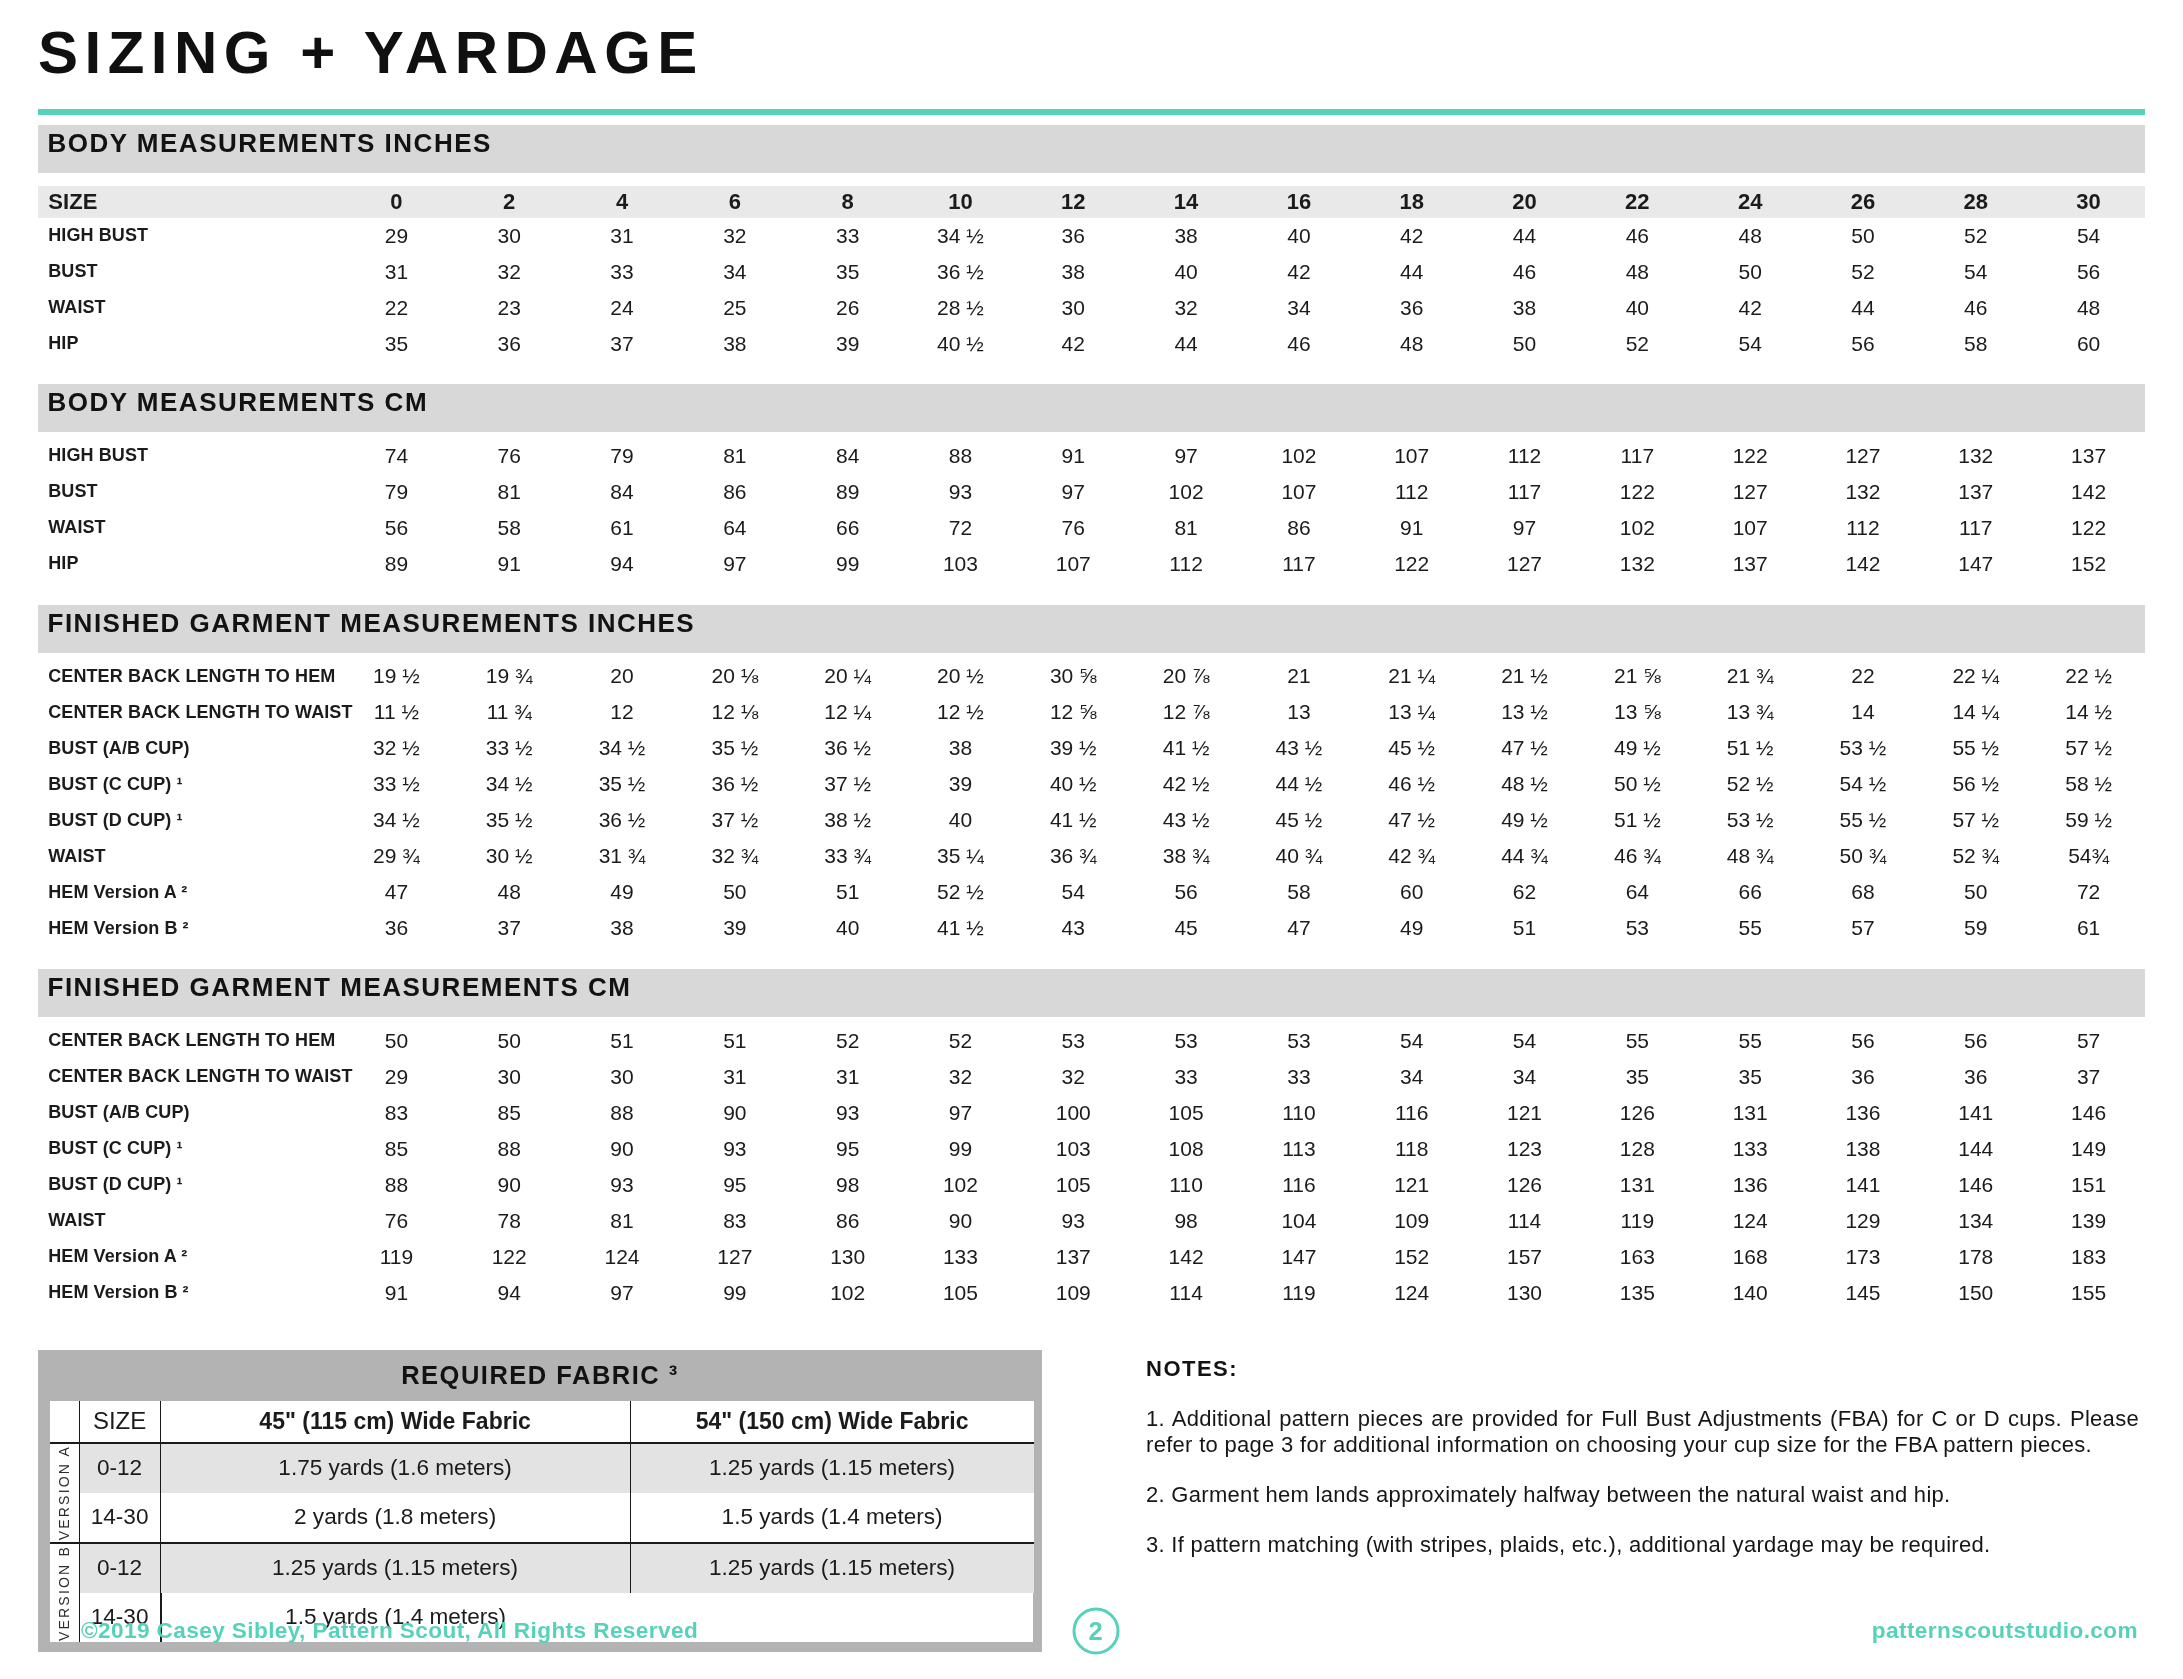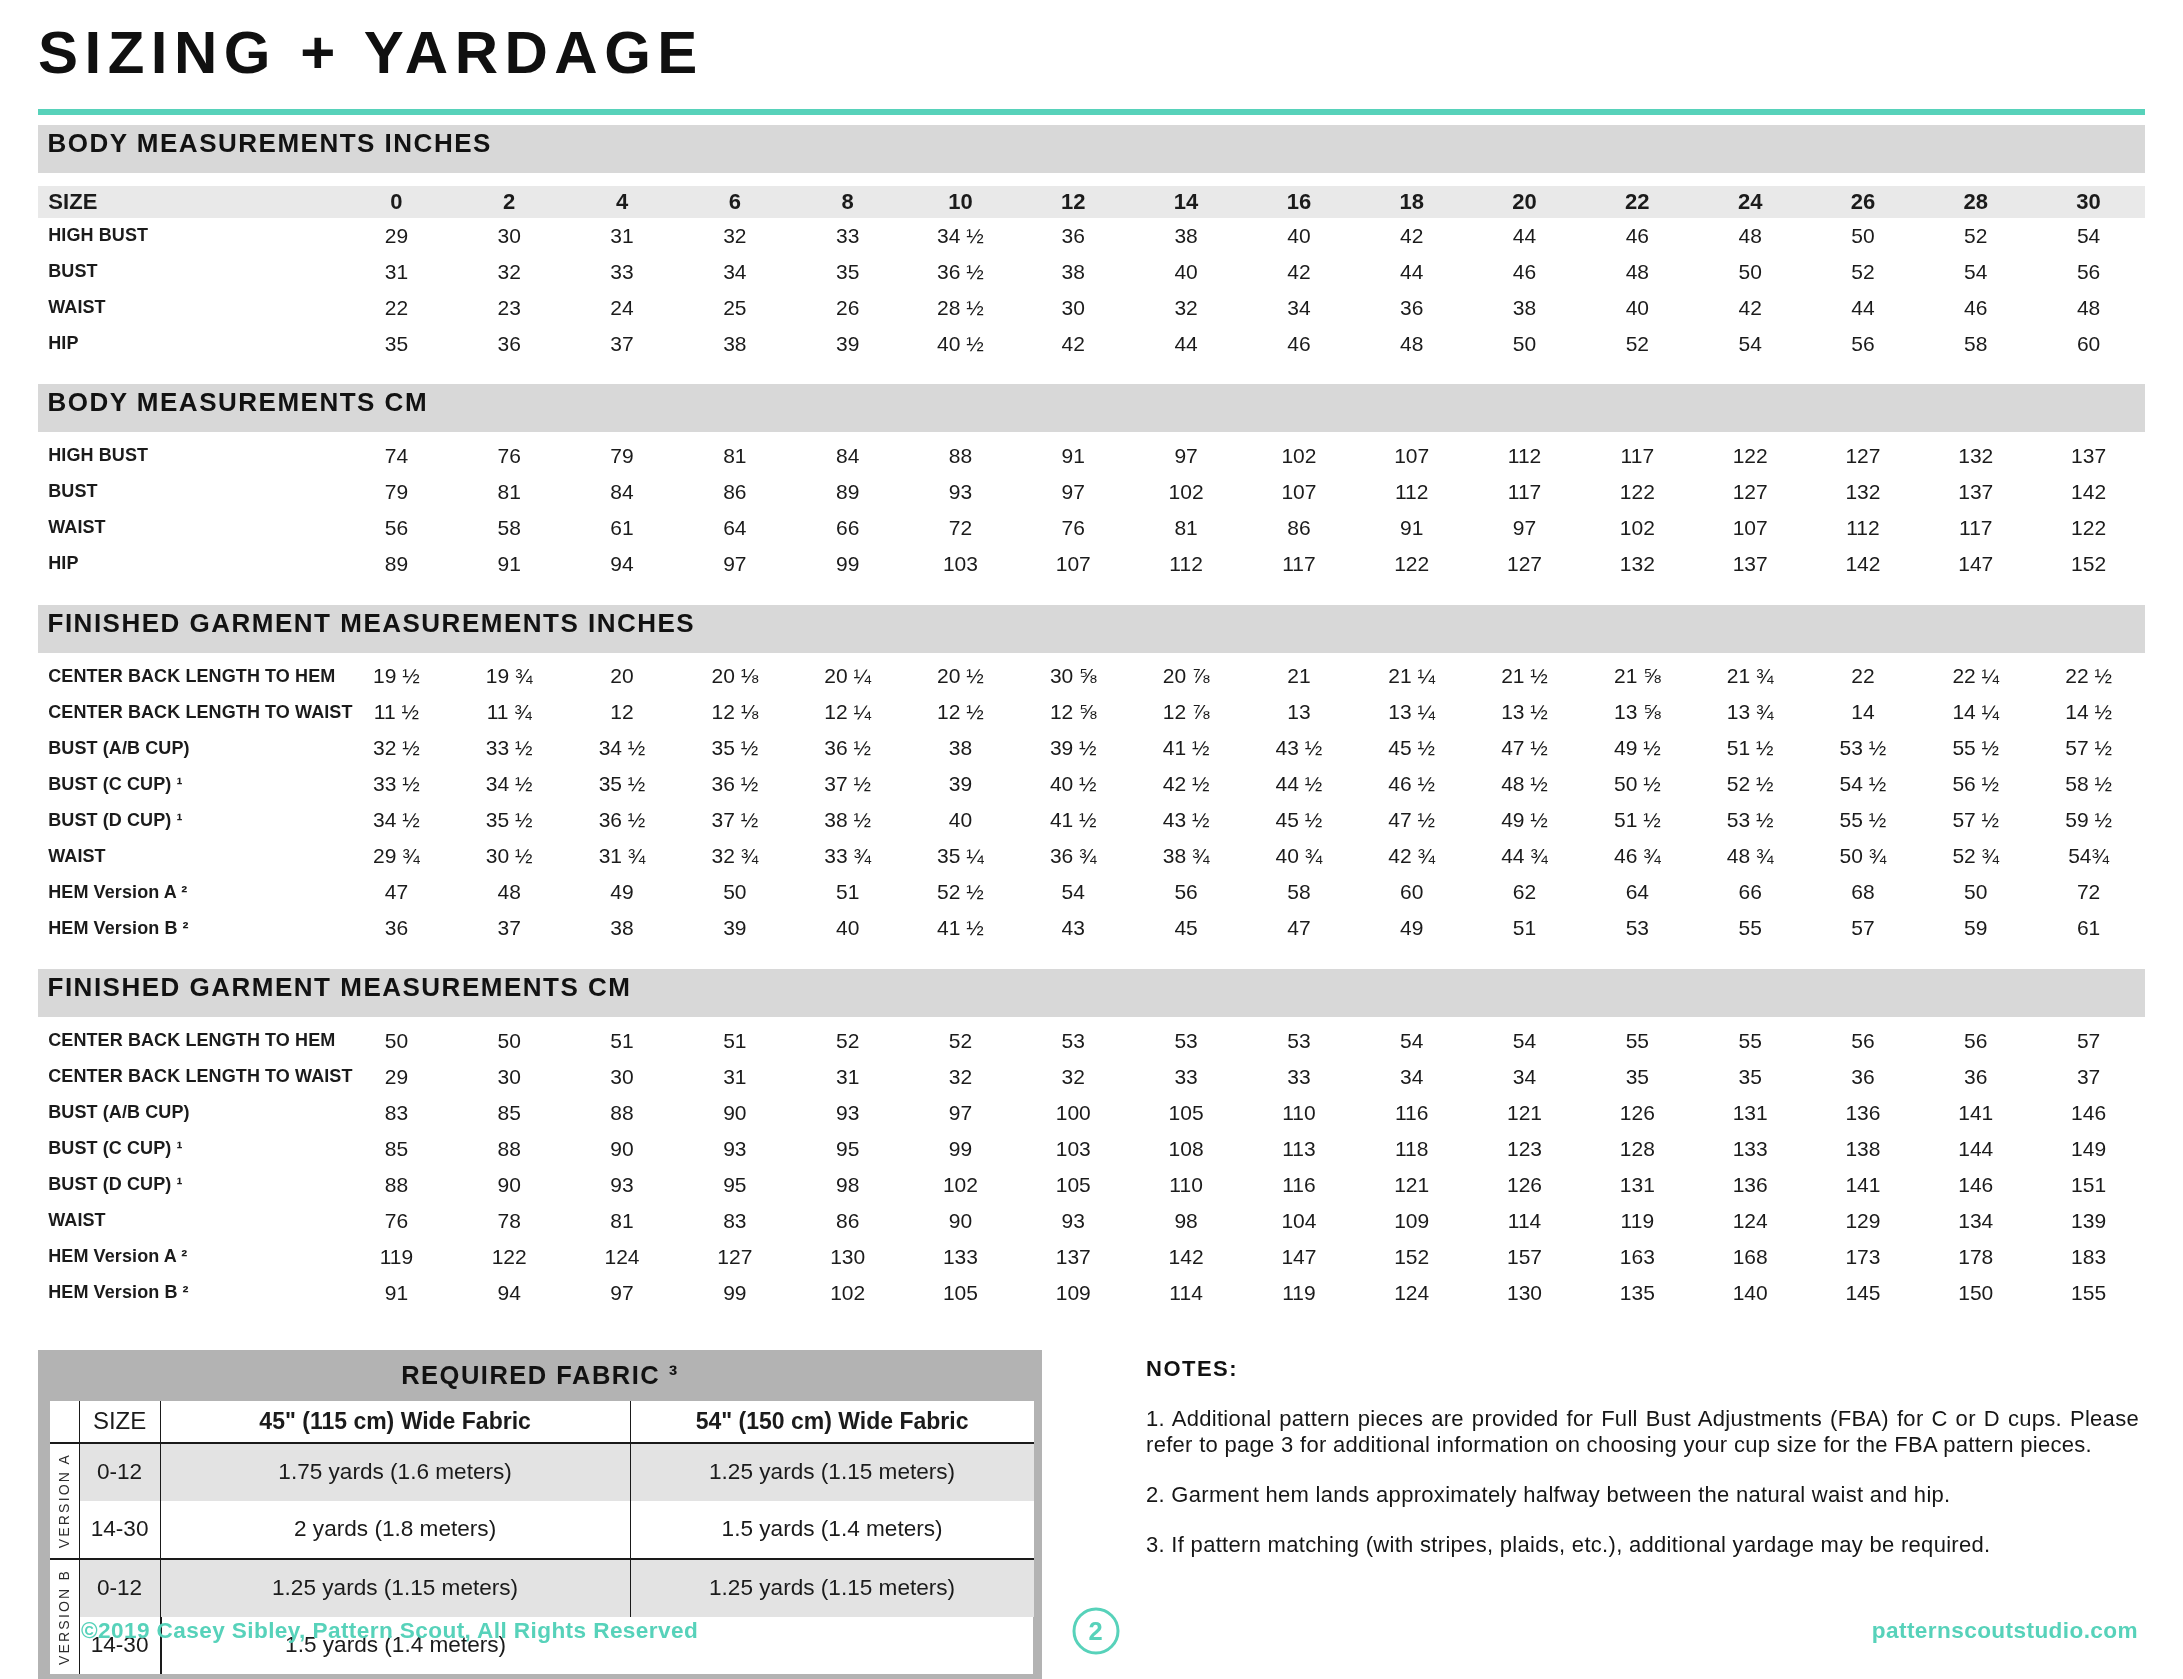--- a/index.html
+++ b/index.html
@@ -25,21 +25,21 @@
   .size-row .val{font-size:22px;font-weight:700;}
 
   .bottom{display:flex;align-items:flex-start;margin-top:39px;}
   .fabric{width:1004px;flex:none;background:#b3b3b3;padding-bottom:10.2px;}
   .fabric-title{height:51px;line-height:51px;text-align:center;font-size:25.5px;font-weight:800;letter-spacing:1.5px;color:#121212;}
   .fabric-inner{margin:0 8.7px 0 11.6px;background:#fff;display:grid;grid-template-columns:29px 82px 469px 404px;}
   .fcell{display:flex;align-items:center;justify-content:center;font-size:22.6px;background:#fff;}
   .fcell.header{height:41px;}
   .fcell.hdr-size{font-size:24px;font-weight:400;}
   .fcell.hdr-fab{font-weight:700;font-size:23px;}
-  .fcell.data{height:57px;text-align:center;}
+  .fcell.data{height:49px;text-align:center;}
   .fcell.stripe{background:#e3e3e3;}
   .b-left{border-left:1.5px solid #1a1a1a;}
   .b-right{border-right:1.5px solid #1a1a1a;}
   .b-bottom{border-bottom:2.2px solid #1a1a1a;}
   .version-cell{grid-row:span 2;}
   .version-label{writing-mode:vertical-rl;transform:rotate(180deg);font-size:14px;letter-spacing:2.2px;color:#2b2b2b;}
 
   .notes{margin-left:104px;width:993px;}
   .notes-heading{font-size:22px;font-weight:700;letter-spacing:1.5px;padding-top:5.8px;color:#121212;}
   .note{font-size:22px;line-height:26px;text-align:justify;margin-top:24px;letter-spacing:0.3px;color:#161616;}

